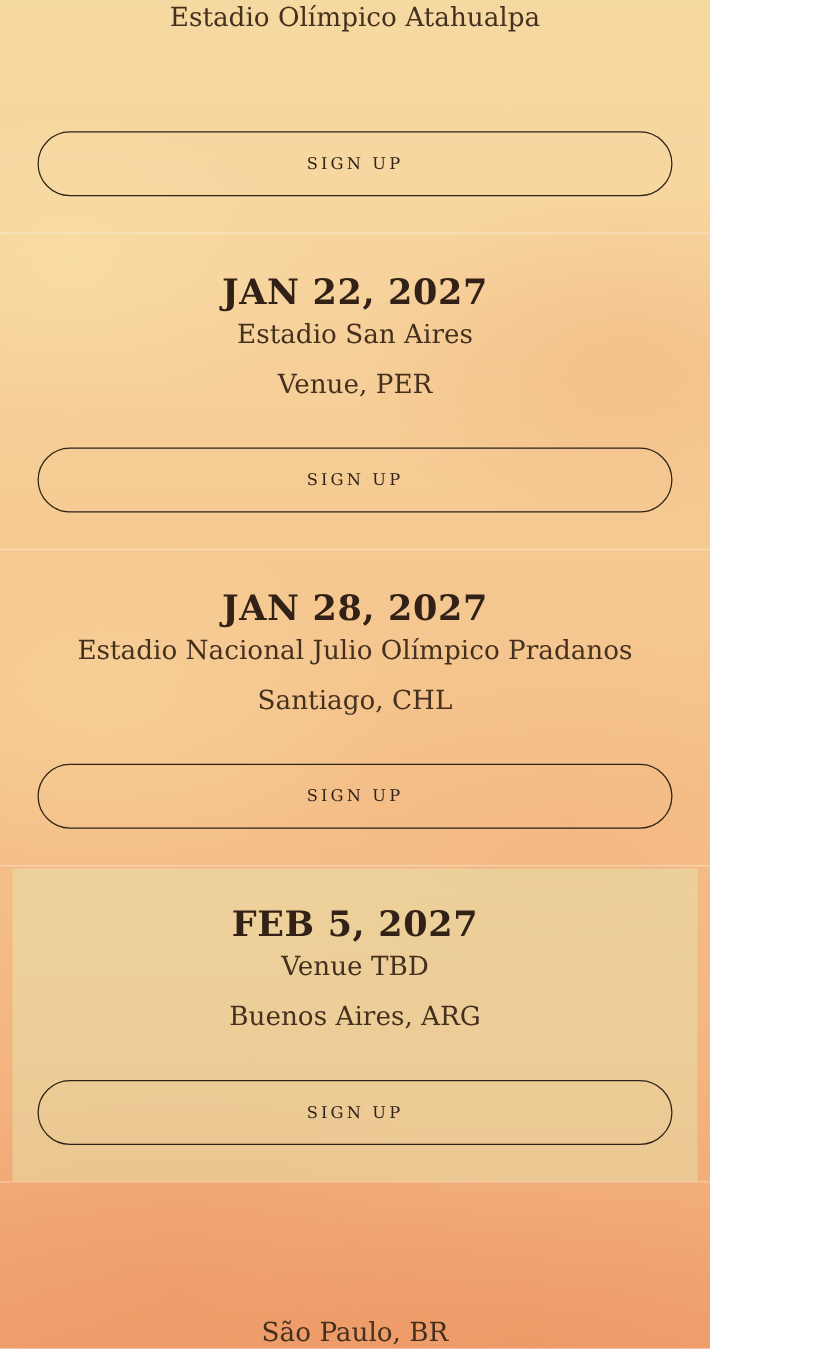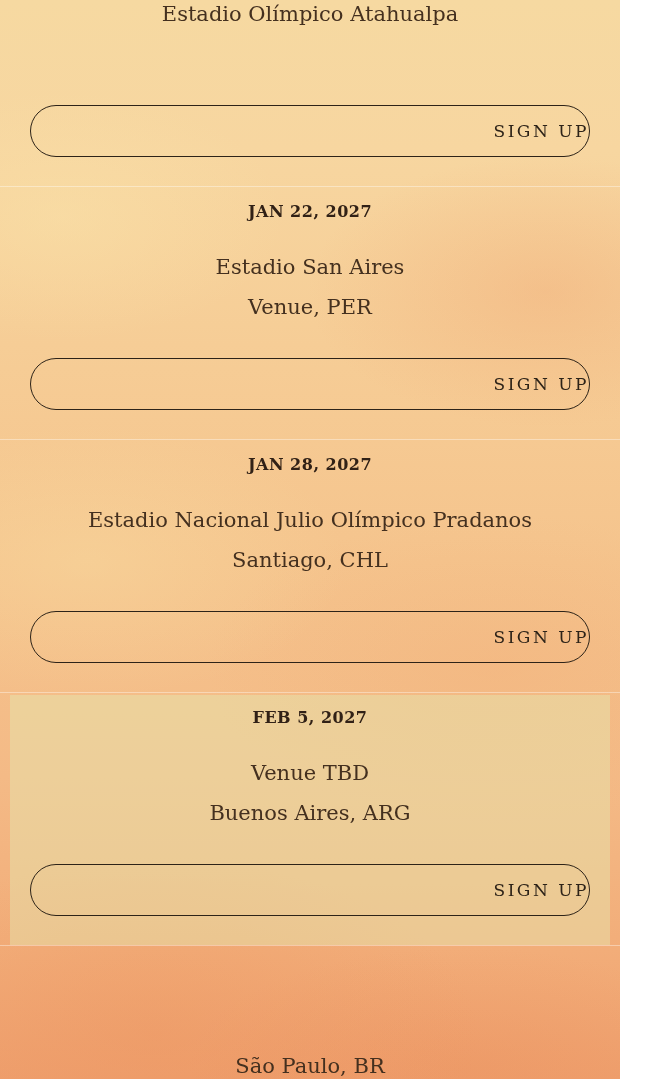--- a/index.html
+++ b/index.html
@@ -6,21 +6,21 @@
 
   html, body {
     width: 650px;
     height: 1079px;
     overflow: hidden;
     font-family: "DejaVu Serif", "Liberation Serif", serif;
   }
 
   .viewport {
     position: relative;
-    width: 620px;
+    width: 568px;
     height: 1079px;
     overflow: hidden;
     
     background:
       radial-gradient(ellipse 55% 18% at 88% 27%, rgba(238,158,108,0.32), transparent 70%),
       radial-gradient(ellipse 50% 16% at 10% 20%, rgba(250,228,170,0.45), transparent 72%),
       radial-gradient(ellipse 60% 18% at 14% 52%, rgba(248,222,162,0.40), transparent 70%),
       radial-gradient(ellipse 65% 20% at 80% 62%, rgba(240,170,115,0.28), transparent 72%),
       radial-gradient(ellipse 70% 22% at 25% 96%, rgba(235,145,92,0.35), transparent 75%),
       radial-gradient(ellipse 60% 15% at 75% 99%, rgba(233,140,88,0.30), transparent 75%),
@@ -62,22 +62,22 @@
   .event-venue,
   .event-location {
     position: absolute;
     left: 0;
     right: 0;
     text-align: center;
     color: #3a281b;
   }
 
   .event-date {
-    top: 15px;
-    font-size: 16px;
+    top: 30px;
+    font-size: 28px;
     font-weight: 700;
     letter-spacing: 0.5px;
     color: #31211660;
     color: #312116;
   }
 
   .event-venue {
     top: 68px;
     font-size: 21px;
     font-weight: 400;
@@ -95,26 +95,25 @@
   .signup-button {
     position: absolute;
     top: 171px;
     left: 30px;
     right: 30px;
     height: 52px;
     border: 1.5px solid #2d2318;
     border-radius: 28px;
     background: transparent;
     font-family: "DejaVu Serif", "Liberation Serif", serif;
-    font-size: 17px;
+    font-size: 13px;
     letter-spacing: 2.5px;
     color: #2d2318;
     cursor: pointer;
     z-index: 2;
-    text-align: right;
   }
 </style>
 </head>
 <body>
 
 <div class="viewport">
   <div class="events-list">
 
     <section class="event-row">
       <div class="event-date"></div>

